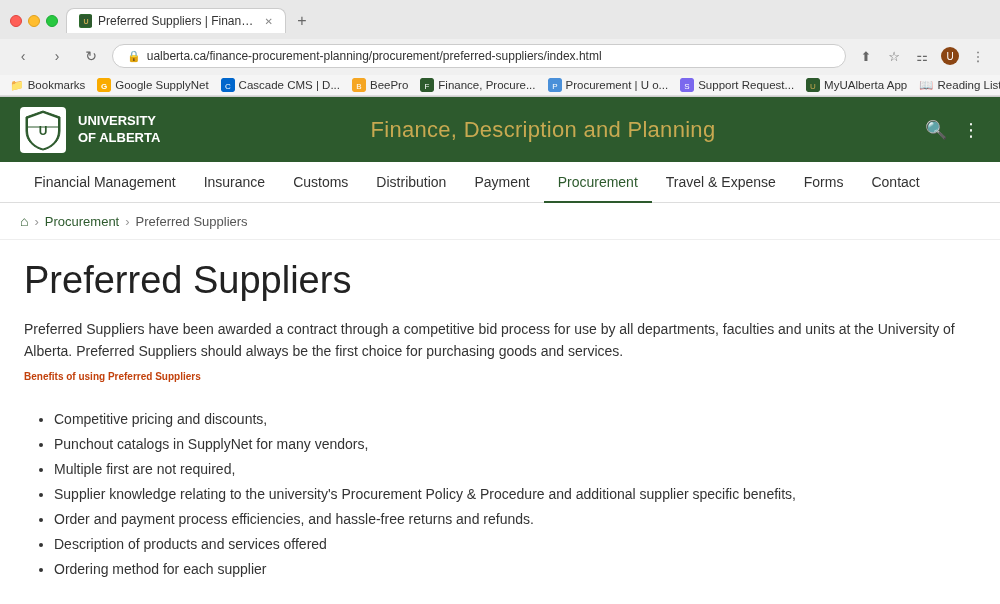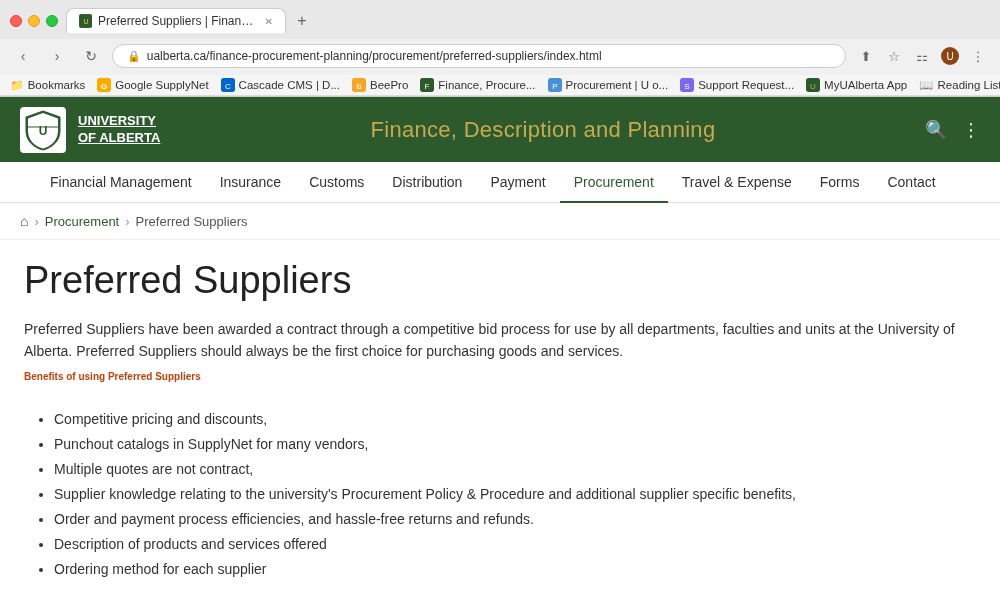--- a/index.html
+++ b/index.html
@@ -37,28 +37,28 @@
     .bm-folder { font-size: 11px; color: #f5a623; }
     .bm-favicon { width: 14px; height: 14px; border-radius: 2px; }
 
     
     .website { background: #fff; overflow: hidden; }
 
     
     .uni-header { background: #2d5a2d; display: flex; align-items: center; justify-content: space-between; padding: 0 20px; height: 65px; }
     .uni-logo { display: flex; align-items: center; gap: 12px; }
     .logo-shield { width: 46px; height: 46px; background: #fff; border-radius: 4px; display: flex; align-items: center; justify-content: center; }
-    .logo-text { color: #fff; font-size: 13px; font-weight: bold; line-height: 1.3; text-decoration: underline; }
+    .logo-text { color: #fff; font-size: 13px; font-weight: bold; line-height: 1.3; }
     .dept-title { color: #c8a951; font-size: 22px; font-weight: 300; letter-spacing: 0.3px; }
     .header-icons { display: flex; align-items: center; gap: 14px; }
     .header-icon { color: #fff; font-size: 18px; cursor: pointer; }
 
     
     .main-nav { border-bottom: 1px solid #ddd; background: #fff; }
-    .nav-list { display: flex; align-items: center; padding: 0 20px; list-style: none; margin-left: 16px; }
+    .nav-list { display: flex; align-items: center; padding: 0 20px; list-style: none; }
     .nav-item { padding: 12px 14px; font-size: 14px; color: #333; cursor: pointer; white-space: nowrap; position: relative; }
     .nav-item.active { color: #2d5a2d; font-weight: 500; }
     .nav-item.active::after { content: ''; position: absolute; bottom: -1px; left: 0; right: 0; height: 2px; background: #2d5a2d; }
 
     
     .breadcrumb { display: flex; align-items: center; gap: 6px; padding: 10px 20px; font-size: 13px; color: #555; border-bottom: 1px solid #eee; }
     .breadcrumb-separator { color: #999; }
     .breadcrumb-link { color: #2d5a2d; cursor: pointer; }
     .breadcrumb-home { font-size: 14px; color: #2d5a2d; cursor: pointer; }
 
@@ -229,21 +229,21 @@
     <span>Preferred Suppliers</span>
   </div>
 
   <div class="main-content">
     <h1 class="page-title">Preferred Suppliers</h1>
     <p class="intro-text">Preferred Suppliers have been awarded a contract through a competitive bid process for use by all departments, faculties and units at the University of Alberta. Preferred Suppliers should always be the first choice for purchasing goods and services.</p>
     <p class="section-heading">Benefits of using Preferred Suppliers</p>
     <ul class="bullet-list">
       <li>Competitive pricing and discounts,</li>
       <li>Punchout catalogs in SupplyNet for many vendors,</li>
-      <li>Multiple quotes are not contract,</li>
+      <li>Multiple first are not required,</li>
       <li>Supplier knowledge relating to the university's Procurement Policy &amp; Procedure and additional supplier specific benefits,</li>
       <li>Order and payment process efficiencies, and hassle-free returns and refunds.</li>
     </ul>
     <ul class="bullet-list">
       <li>Description of products and services offered</li>
       <li>Ordering method for each supplier</li>
     </ul>
   </div>
 </div>
 

